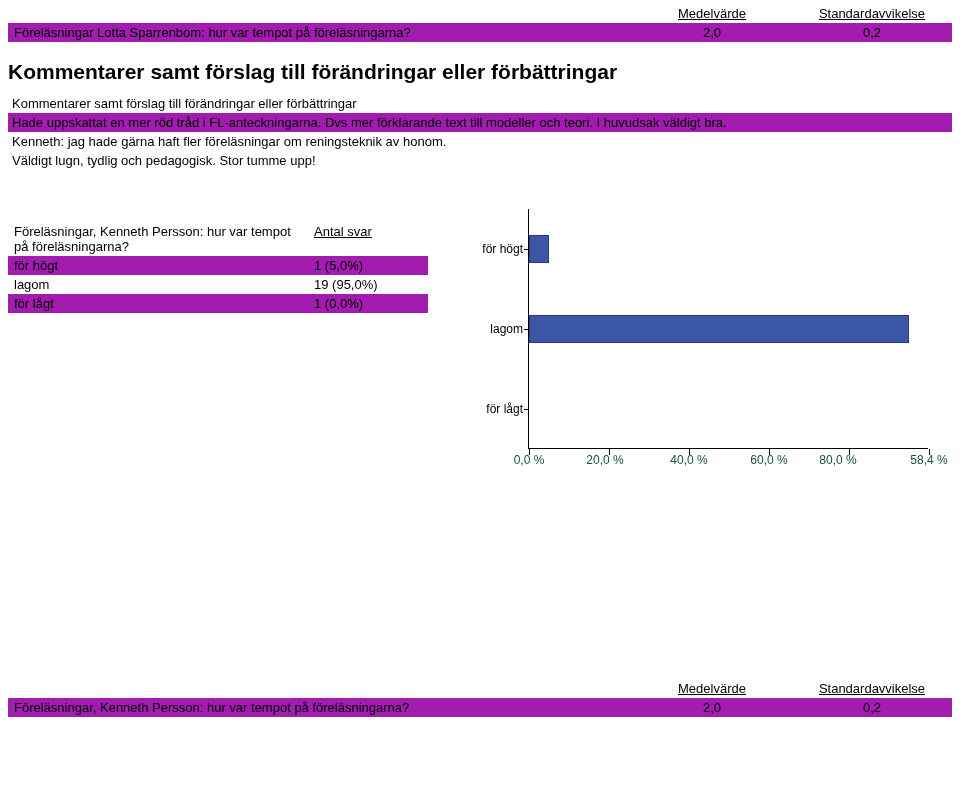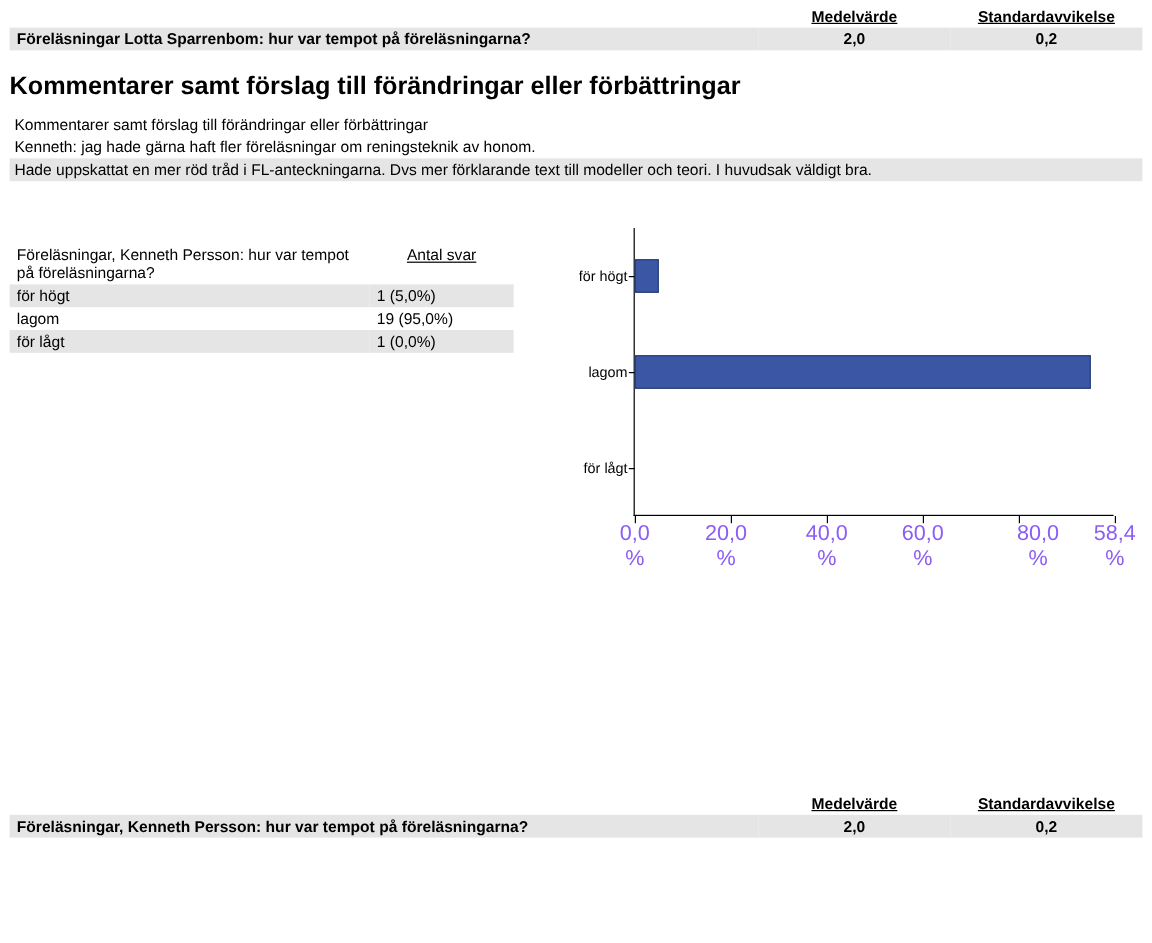--- a/index.html
+++ b/index.html
@@ -11,29 +11,29 @@
     width: 960px;
     padding: 4px 8px 10px 8px;
   }
   table.stats {
     width: 100%;
     border-collapse: collapse;
   }
   table.stats td, table.stats th {
     padding: 2px 6px;
     text-align: left;
-    font-weight: bold;
+    font-weight: normal;
   }
   table.stats th.col-mean, table.stats th.col-std,
   table.stats td.col-mean, table.stats td.col-std {
     text-align: center;
     width: 160px;
   }
   table.stats th { text-decoration: underline; }
-  .row-band { background: #e5e5e5; }
+  .row-band { background: #a21caf; }
   h2.section {
     font-size: 21px;
     font-weight: bold;
     margin: 18px 0 10px 0;
   }
   .comments-box { margin-bottom: 24px; }
   .comments-box .cap {
     padding: 2px 4px;
   }
   .comments-box .line {
@@ -45,21 +45,21 @@
     margin-bottom: 6px;
   }
   table.freq td, table.freq th {
     padding: 2px 6px;
     text-align: left;
     font-weight: normal;
     vertical-align: top;
   }
   table.freq .col-q { width: 300px; }
   table.freq .col-a { width: 120px; text-align: left; }
-  table.freq .hdr-a { text-decoration: underline; text-align: center; }
+  table.freq .hdr-a { text-decoration: underline; }
   .chart-wrap {
     position: relative;
     width: 480px;
     height: 300px;
     margin-left: 460px;
     margin-top: -120px;
   }
   .chart-plot {
     position: absolute;
     left: 60px; top: 10px;
@@ -80,23 +80,23 @@
     text-align: right;
     font-size: 12px;
     color: #000;
     font-family: Verdana, Arial, sans-serif;
   }
   .xlab {
     position: absolute;
     top: 244px;
     width: 44px;
     text-align: center;
-    font-size: 18px;
+    font-size: 12px;
     font-family: Verdana, Arial, sans-serif;
-    color: #8b5cf6;
+    color: #14532d;
     transform: translateX(-50%);
   }
   .tick {
     position: absolute;
     top: 240px; width:0; height:6px; border-left:1px solid #000;
   }
   .htick {
     position: absolute; left:-5px; width:5px; height:0; border-top:1px solid #000;
   }
   .spacer-bottom { height: 180px; }
@@ -116,22 +116,23 @@
     <td class="col-mean">2,0</td>
     <td class="col-std">0,2</td>
   </tr>
 </tbody>
   </table>
 
 <h2 class="section">Kommentarer samt förslag till förändringar eller förbättringar</h2>
 
 <div class="comments-box">
   <div class="cap">Kommentarer samt förslag till förändringar eller förbättringar</div>
+  <div class="line row-band">Hade uppskattat en mer röd tråd i FL-anteckningarna. Dvs mer förklarande text till modeller och teori. I huvudsak väldigt bra.</div>
   <div class="line">Kenneth: jag hade gärna haft fler föreläsningar om reningsteknik av honom.</div>
-  <div class="line row-band">Hade uppskattat en mer röd tråd i FL-anteckningarna. Dvs mer förklarande text till modeller och teori. I huvudsak väldigt bra.</div>
+  <div class="line">Väldigt lugn, tydlig och pedagogisk. Stor tumme upp!</div>
 </div>
 
 <div style="height:28px"></div>
 
 <table class="freq">
   <tbody>
       <tr>
     <td class="col-q">Föreläsningar, Kenneth Persson: hur var tempot på föreläsningarna?</td>
     <td class="col-a hdr-a">Antal svar</td>
   </tr>
@@ -166,21 +167,21 @@
     <div class="tick" style="left:0px"></div>
     <div class="tick" style="left:80px"></div>
     <div class="tick" style="left:160px"></div>
     <div class="tick" style="left:240px"></div>
     <div class="tick" style="left:320px"></div>
     <div class="tick" style="left:400px"></div>
     <span class="xlab" style="left:0px">0,0 %</span>
     <span class="xlab" style="left:76px">20,0 %</span>
     <span class="xlab" style="left:160px">40,0 %</span>
     <span class="xlab" style="left:240px">60,0 %</span>
-    <span class="xlab" style="left:336px">80,0 %</span>
+    <span class="xlab" style="left:309px">80,0 %</span>
     <span class="xlab" style="left:400px">58,4 %</span>
   </div>
 </div>
 
 <div class="spacer-bottom"></div>
 
 <table class="stats">
   <tbody>
       <tr>
     <th></th>

